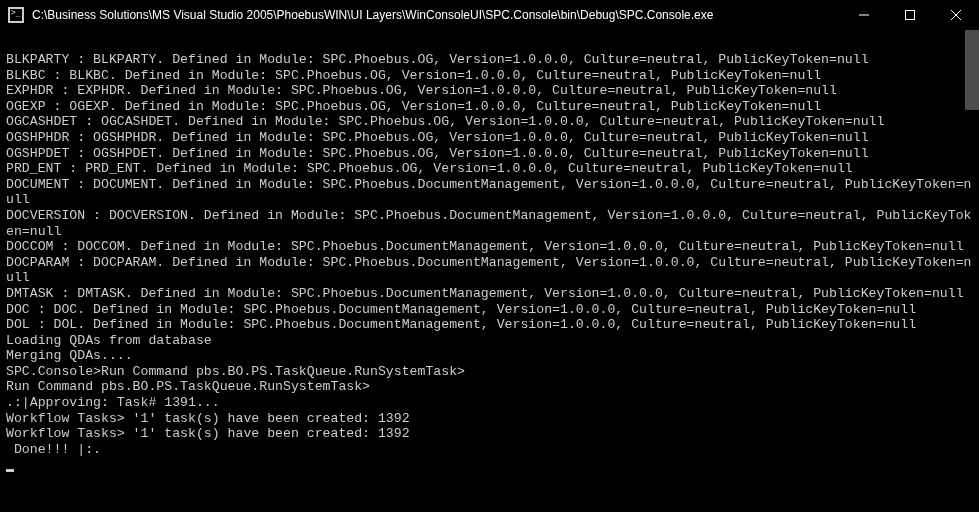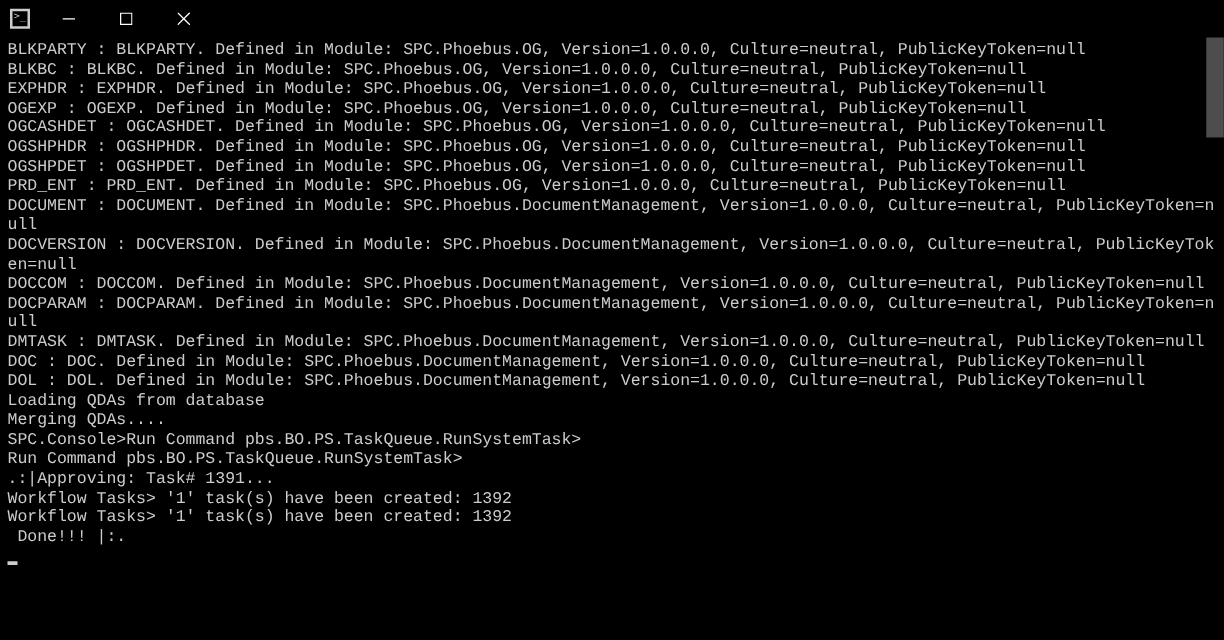--- a/index.html
+++ b/index.html
@@ -75,20 +75,21 @@
     flex: 1;
     background: #000;
     color: #ccc;
     font-size: 13.2px;
     line-height: 15.6px;
     padding: 2px 6px 2px 6px;
     white-space: pre-wrap;
     word-break: break-all;
     overflow-y: hidden;
     position: relative;
+    margin-top: 20px;
   }
   .scrollbar {
     position: absolute;
     right: 0;
     top: 30px;
     width: 14px;
     height: 80px;
     background: #4d4d4d;
     border-radius: 0;
   }
@@ -100,20 +101,21 @@
     vertical-align: bottom;
     margin-bottom: 1px;
   }
 </style>
 </head>
 <body>
 
 <div class="window">
   <div class="titlebar">
     <span class="titlebar-icon"></span>
+    <span class="titlebar-title">C:\Business Solutions\MS Visual Studio 2005\PhoebusWIN\UI Layers\WinConsoleUI\SPC.Console\bin\Debug\SPC.Console.exe</span>
     <div class="titlebar-controls">
       <div class="titlebar-btn">
         <svg viewBox="0 0 10 10">
             <line x1="0" y1="5" x2="10" y2="5" stroke="#fff" stroke-width="1"></line>
           </svg>
       </div>
       <div class="titlebar-btn">
         <svg viewBox="0 0 10 10">
             <rect x="0.5" y="0.5" width="9" height="9" fill="none" stroke="#fff" stroke-width="1"></rect>
           </svg>

